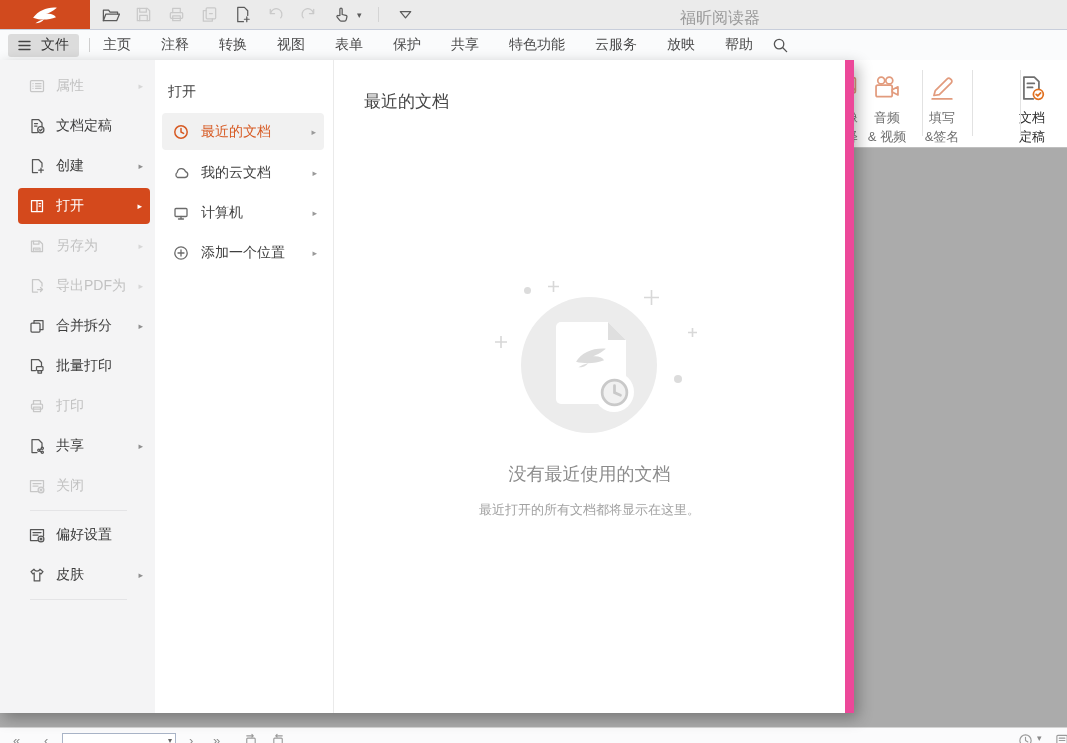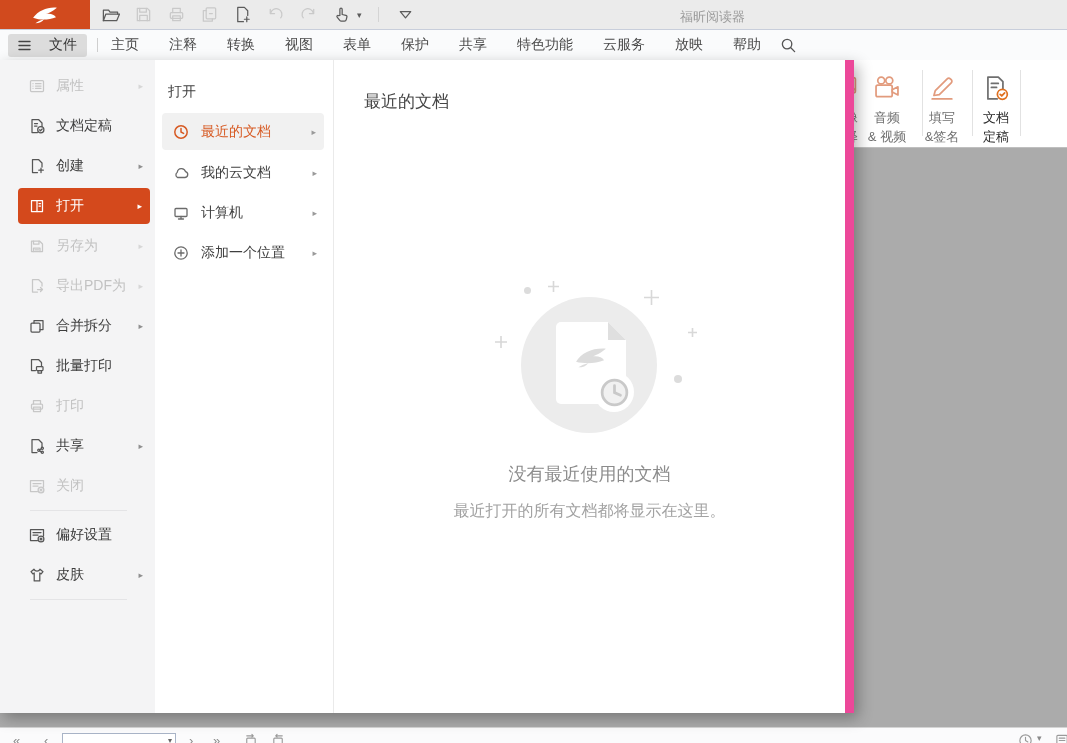--- a/index.html
+++ b/index.html
@@ -13,27 +13,27 @@
             border-bottom:1px solid #c8cedb;}
   .logo{position:absolute;left:0;top:0;width:90px;height:29px;background:#d14a1e;
         display:flex;align-items:center;justify-content:center;}
   .qtb{position:absolute;left:99px;top:0;height:29px;display:flex;align-items:center;gap:11px;}
   .tb-btn{width:22px;height:22px;display:flex;align-items:center;justify-content:center;}
   .tb-btn svg{width:19px;height:19px;fill:none;stroke-width:1.3;stroke-linecap:round;stroke-linejoin:round;}
   .tb-btn.on svg{stroke:#5b5b5b;}
   .tb-btn.off svg{stroke:#c9c9c9;}
   .tb-caret{font-size:9px;color:#5b5b5b;margin-left:-6px;}
   .tb-sep{width:1px;height:15px;background:#d4d4d4;margin:0 5px;}
-  .win-title{position:absolute;left:680px;top:8px;font-size:13px;color:#9a9a9a;}
+  .win-title{position:absolute;left:680px;top:8px;font-size:16px;color:#9a9a9a;}
 
   
   .menubar{position:absolute;left:0;top:30px;width:1067px;height:30px;background:#fafbfc;
            display:flex;align-items:center;}
   .file-pill{margin-left:8px;height:23px;background:#dcdcdc;border-radius:3px;
-             display:flex;align-items:center;gap:18px;padding:0 10px;font-size:14px;color:#333;}
+             display:flex;align-items:center;gap:10px;padding:0 10px;font-size:14px;color:#333;}
   .file-pill svg{width:13px;height:11px;stroke:#444;stroke-width:1.4;fill:none;stroke-linecap:round;}
   .mb-sep{width:1px;height:14px;background:#cfcfcf;margin-left:10px;}
   .mb-tabs{display:flex;gap:30px;margin-left:13px;font-size:14px;color:#4a4a4a;}
   .mb-tab{cursor:default;white-space:nowrap;font-family:Liberation Mono, monospace;}
   .mb-search{margin-left:19px;}
   .mb-search svg{width:17px;height:17px;fill:none;stroke:#555;stroke-width:1.4;stroke-linecap:round;}
 
   
   .ribbon{position:absolute;left:0;top:60px;width:1067px;height:88px;background:#ffffff;
           border-bottom:1px solid #bfbfbf;box-sizing:border-box;}
@@ -93,21 +93,21 @@
   .illu-fold{position:absolute;left:274px;top:262px;width:18px;height:18px;background:#dfdfdf;
              clip-path:polygon(0 0,100% 100%,0 100%);}
   .illu-swallow{position:absolute;left:238px;top:284px;}
   .illu-clock{position:absolute;left:260px;top:312px;width:40px;height:40px;border-radius:50%;background:#fff;
               display:flex;align-items:center;justify-content:center;}
   .illu-clock svg{width:33px;height:33px;}
   .spark{position:absolute;}
   .spark svg{fill:none;stroke:#d8d8d8;stroke-width:1.6;stroke-linecap:round;}
   .dot{position:absolute;border-radius:50%;background:#dcdcdc;}
   .empty-title{position:absolute;left:0;width:511px;top:402px;text-align:center;font-size:18px;color:#8c8c8c;}
-  .empty-hint{position:absolute;left:0;width:511px;top:441px;text-align:center;font-size:16px;color:#a2a2a2;}
+  .empty-hint{position:absolute;left:0;width:511px;top:441px;text-align:center;font-size:13px;color:#a2a2a2;}
 </style>
 </head>
 <body>
 
 <div class="app">
 
   <div class="titlebar">
     <div class="logo">
       <svg width="30" height="22" viewBox="0 0 32 24">
         <path fill="#ffffff" d="M3 15 C9 7 19 3 29 4 C24 8 20 10 17 11 C22 10 26 11.5 28 14.5 C20 17.5 11 18 3 15 Z"></path>
@@ -235,21 +235,21 @@
       <div class="rb-ic">
         <svg viewBox="0 0 26 26">
             <path d="M6 19.5l1.2-4.3L17.5 5a1.9 1.9 0 0 1 2.7 0l.8.8a1.9 1.9 0 0 1 0 2.7L10.7 18.8z"></path>
             <path d="M4.5 22.5h17"></path>
           </svg>
       </div>
       <div class="rb-label">填写</div>
       <div class="rb-label">&amp;签名</div>
     </div>
     <div class="rb-sep" style="left:972px"></div>
-    <div class="rb-group dark" style="left:968px">
+    <div class="rb-group dark" style="left:1004px">
       <div class="rb-ic">
         <svg viewBox="0 0 26 26">
             <g stroke="#6f6f6f">
               <path d="M6 3.5h9l4 4V14M6 3.5v19h8"></path>
               <path d="M9 9h6M9 12.5h4.5"></path>
             </g>
             <g stroke="#e0701f">
               <circle cx="18.5" cy="18.5" r="4.3" fill="#fff"></circle>
               <path d="M16.6 18.5l1.4 1.4 2.5-2.7"></path>
             </g>

